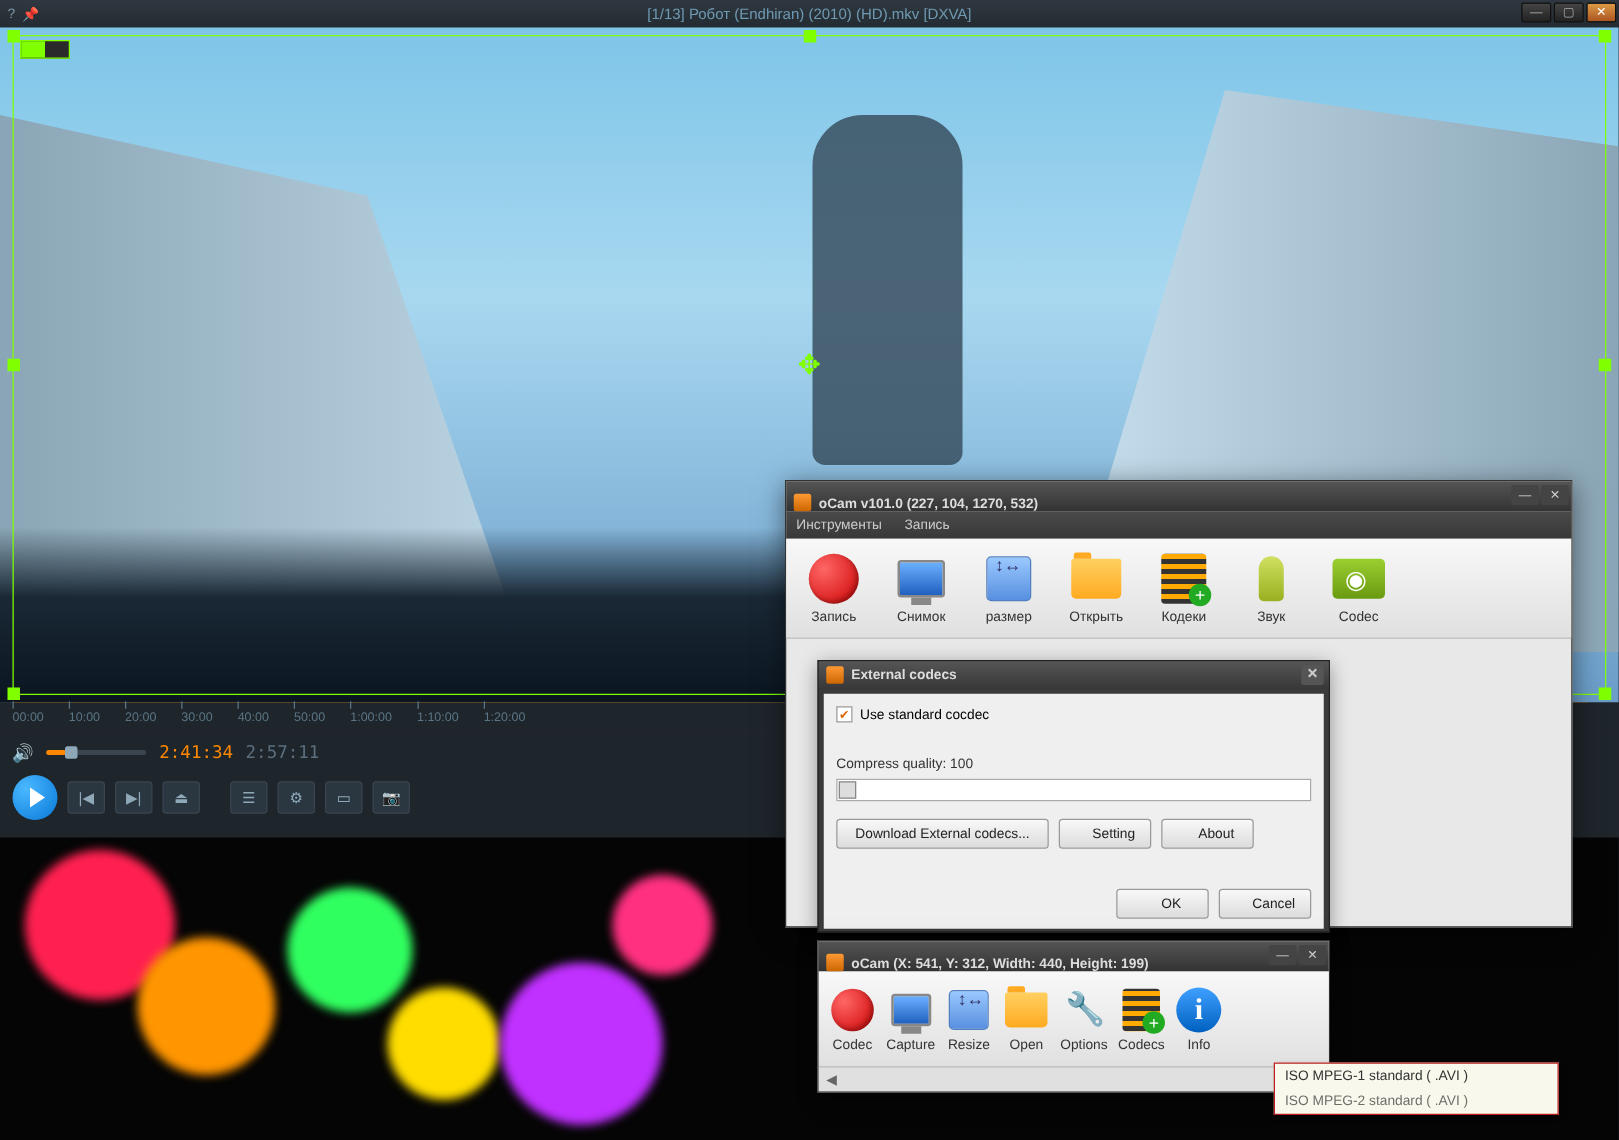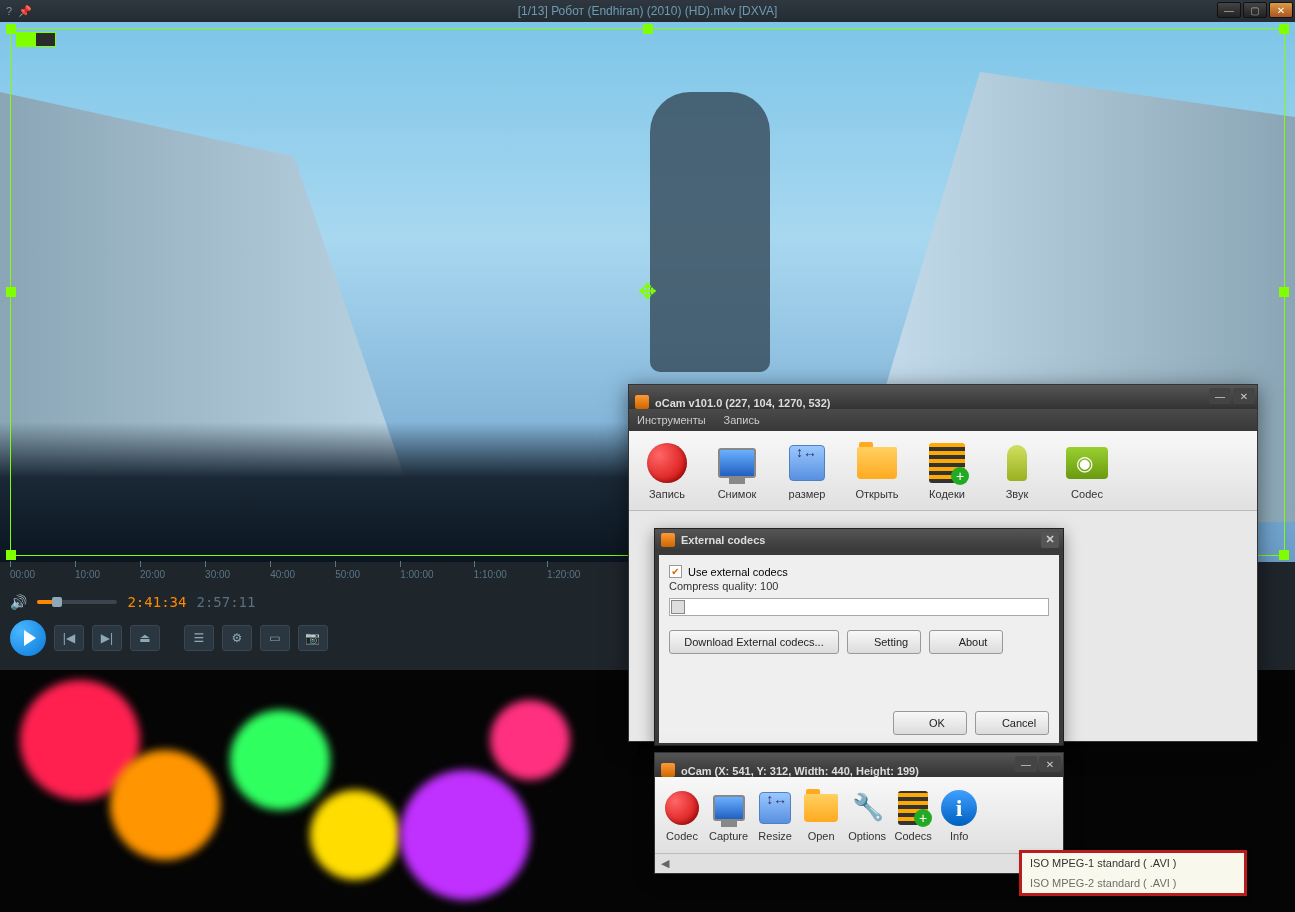--- a/index.html
+++ b/index.html
@@ -26,21 +26,21 @@
 
 
 .robot { position:absolute; top:30px; left:560px; width:300px; height:400px; }
 .robot-body { width:120px; height:280px; background:#3a5060; border-radius:40px 40px 10px 10px; margin:40px auto 0; opacity:0.85; }
 .buildings-l { position:absolute; top:70px; left:0; width:420px; height:430px; background:linear-gradient(90deg,#8aa5b5,#bcd5e5); clip-path:polygon(0 0,70% 15%,100% 100%,0 100%); }
 .buildings-r { position:absolute; top:50px; right:0; width:450px; height:450px; background:linear-gradient(270deg,#8aa5b5,#c8e0f0); clip-path:polygon(30% 0,100% 10%,100% 100%,0 100%); }
 .soldiers { position:absolute; bottom:0; left:0; width:640px; height:140px; background:linear-gradient(0deg,#0a1520,#1a2835 60%,transparent); }
 
 
 .timeline { position:absolute; top:562px; left:0; right:0; height:24px; background:#1e252b; display:flex; align-items:center; padding:0 10px; }
-.time-tick { color:#5a7585; font-size:10px; margin-right:40px; position:relative; }
+.time-tick { color:#5a7585; font-size:10px; margin-right:20px; position:relative; }
 .time-tick::before { content:''; position:absolute; top:-8px; left:0; width:1px; height:6px; background:#5a7585; }
 .progress-line { position:absolute; top:562px; left:10px; height:2px; background:#ff8800; width:1260px; }
 
 
 .controls { position:absolute; top:586px; left:0; right:0; height:84px; background:#1e252b; padding:8px 10px; }
 .ctrl-row1 { display:flex; align-items:center; gap:10px; }
 .volume-icon { color:#8fa8b8; font-size:14px; }
 .volume-slider { width:80px; height:4px; background:#3a4550; position:relative; border-radius:2px; }
 .volume-fill { width:20%; height:100%; background:#ff8800; border-radius:2px; }
 .volume-thumb { position:absolute; top:-3px; left:18%; width:10px; height:10px; background:#8fa8b8; border-radius:2px; }
@@ -91,41 +91,41 @@
 
 
 .codec-dialog { position:absolute; top:528px; left:654px; width:410px; height:218px; background:#3a3a3a; border:1px solid #222; box-shadow:0 4px 15px rgba(0,0,0,0.4); }
 .codec-titlebar { height:22px; background:linear-gradient(#555,#383838); display:flex; align-items:center; padding:0 6px; color:#ddd; font-weight:bold; }
 .codec-close { position:absolute; right:4px; top:3px; width:18px; height:16px; background:#555; border-radius:2px; color:#ccc; text-align:center; line-height:14px; }
 .codec-body { background:#efefef; margin:4px; height:188px; padding:10px; position:relative; }
 .codec-check { display:flex; align-items:center; gap:6px; }
 .codec-checkbox { width:13px; height:13px; border:1px solid #999; background:#fff; display:flex; align-items:center; justify-content:center; color:#d60; font-size:10px; }
 .codec-select { margin-top:6px; width:100%; height:20px; background:linear-gradient(#4a90ff,#2060d0); color:#fff; border:1px solid #888; padding:2px 4px; position:relative; }
 .codec-select::after { content:'▾'; position:absolute; right:3px; top:1px; color:#333; background:#ddd; width:14px; text-align:center; }
-.codec-quality { margin-top:2px; color:#333; }
+.codec-quality { margin-top:27px; color:#333; }
 .codec-slider { margin-top:6px; width:100%; height:18px; background:#fff; border:1px solid #aaa; position:relative; }
 .codec-slider-thumb { position:absolute; left:1px; top:1px; width:14px; height:14px; background:#ddd; border:1px solid #888; }
 .codec-btnrow { display:flex; gap:8px; margin-top:14px;align-items:flex-end; }
 .codec-btn { height:24px; background:linear-gradient(#f8f8f8,#dcdcdc); border:1px solid #999; border-radius:3px; padding:0 10px; display:flex; align-items:center; justify-content:center; color:#222; }
 .codec-btn.dl { width:170px; }
 .codec-btn.sm { width:74px;padding-left:24px; }
 .codec-okrow { position:absolute; bottom:8px; right:10px; display:flex; gap:8px; }
 
 
 .ocam2 { position:absolute; top:752px; left:654px; width:410px; height:122px; background:#e8e8e8; border:1px solid #333; box-shadow:0 4px 15px rgba(0,0,0,0.5); }
 .ocam2-toolbar { height:76px; background:linear-gradient(#f8f8f8,#e0e0e0); display:flex; align-items:center; padding:4px 6px; gap:4px; }
 .ocam2-toolbar .tb-btn { padding:2px 2px; }
 .ocam2-toolbar .tb-icon { width:38px; height:38px; }
 .ocam2-status { height:20px; background:#e0e0e0; border-top:1px solid #bbb; display:flex; align-items:center; padding:0 6px; position:relative; }
 .status-grip { position:absolute; right:2px; bottom:2px; width:12px; height:12px; background:repeating-linear-gradient(135deg,#888 0 1px,transparent 1px 3px); }
 .status-arrow-l { color:#666; margin-right:auto; }
 .status-arrow-r { color:#666; margin-left:4px; }
 
 
-.codec-tip { position:absolute; top:850px; right:48px; width:228px; background:#f8f8ec; border:3px solid #b91c1c; box-shadow:2px 2px 4px rgba(0,0,0,0.3); }
+.codec-tip { position:absolute; top:850px; right:48px; width:228px; background:#f8f8ec; border:1px solid #b91c1c; box-shadow:2px 2px 4px rgba(0,0,0,0.3); }
 .codec-tip-row { padding:4px 8px; color:#333; }
 
 </style>
 </head>
 <body>
 
 <div class="player-window">
   <div class="player-titlebar">
     <div class="player-title-icons-left">
       <span style="color:#7a95a5">?</span>
@@ -271,21 +271,21 @@
 
 <div class="codec-dialog">
   <div class="codec-titlebar">
     <div class="ocam-title-icon"></div>
     <span>External codecs</span>
     <div class="codec-close">✕</div>
   </div>
   <div class="codec-body">
     <div class="codec-check">
       <div class="codec-checkbox">✔</div>
-      <span>Use external codecs</span>
+      <span>Use standard cocdec</span>
     </div>
     <div class="codec-quality">Compress quality: 100</div>
     <div class="codec-slider">
       <div class="codec-slider-thumb"></div>
     </div>
     <div class="codec-btnrow">
       <div class="codec-btn dl">
           <span>Download External codecs...</span>
         </div>
       <div class="codec-btn sm">

